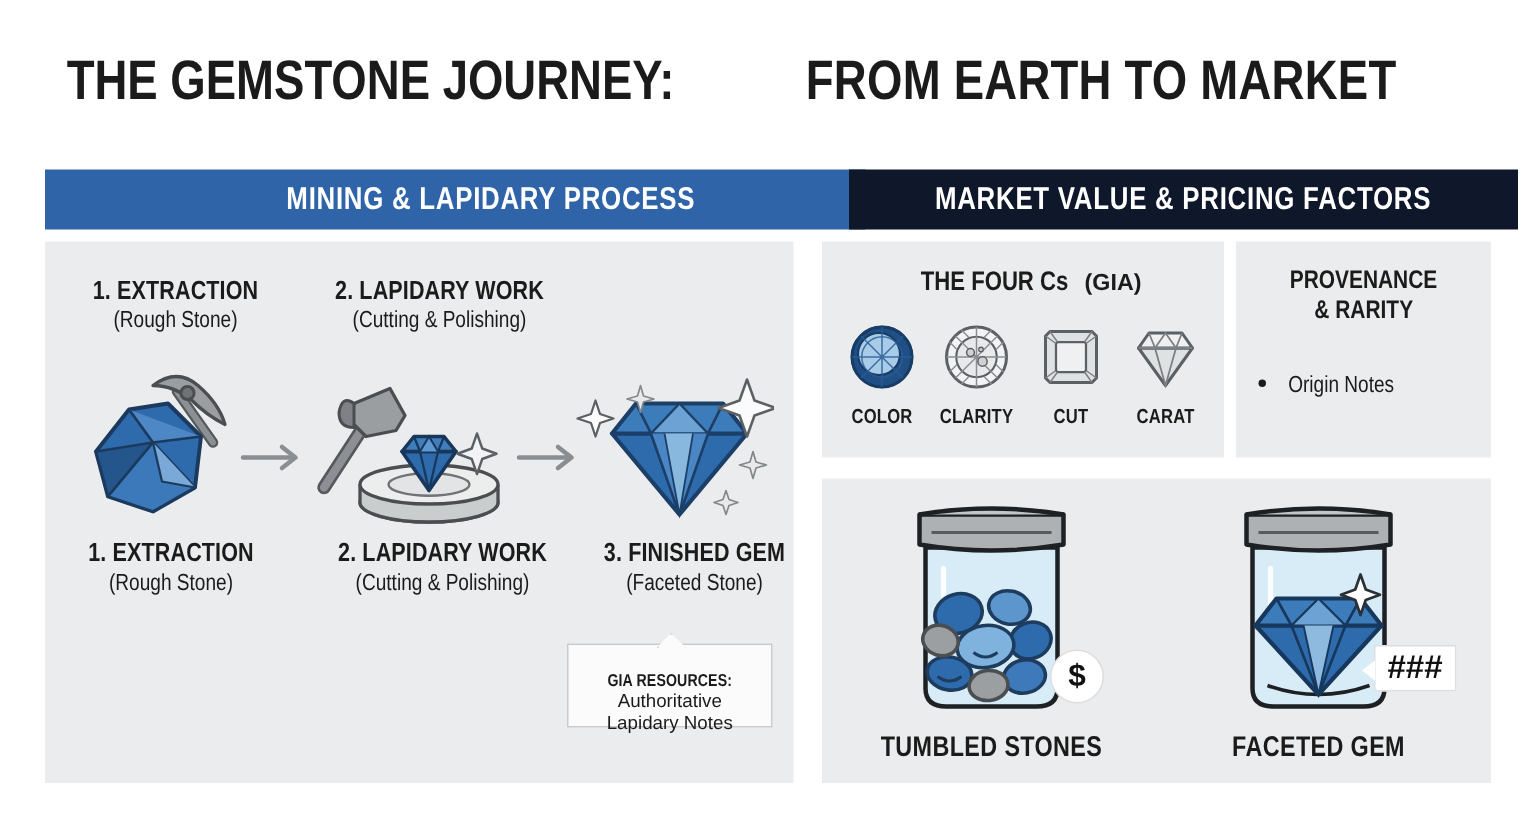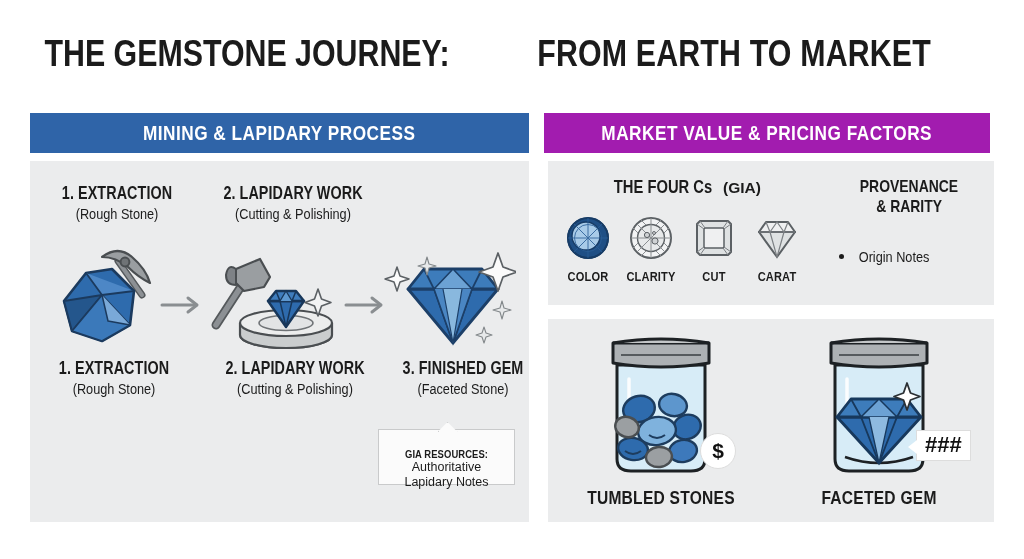--- a/index.html
+++ b/index.html
@@ -53,27 +53,28 @@
     display: flex;
     align-items: center;
     justify-content: center;
   }
   #left-panel-header {
     left: 30px;
     top: 113px;
     width: 499px;
     height: 40px;
     background: #2f64a8;
+    padding-left: 48px;
   }
   #right-panel-header {
-    left: 544px;
+    left: 566px;
     top: 113px;
     width: 446px;
     height: 40px;
-    background: #a21caf;
+    background: #0f172a;
   }
   #left-panel-body {
     position: absolute;
     left: 30px;
     top: 161px;
     width: 499px;
     height: 361px;
     background: #ebeced;
   }
   #right-panel-body {
@@ -86,21 +87,20 @@
   }
   .card {
     position: absolute;
     background: #ebeced;
   }
   #four-cs-card {
     left: 0;
     top: 0;
     width: 268px;
     height: 144px;
-    padding-left: 16px;
   }
   #provenance-card {
     left: 276px;
     top: 0;
     width: 170px;
     height: 144px;
   }
   #jars-card {
     left: 0;
     top: 158px;

